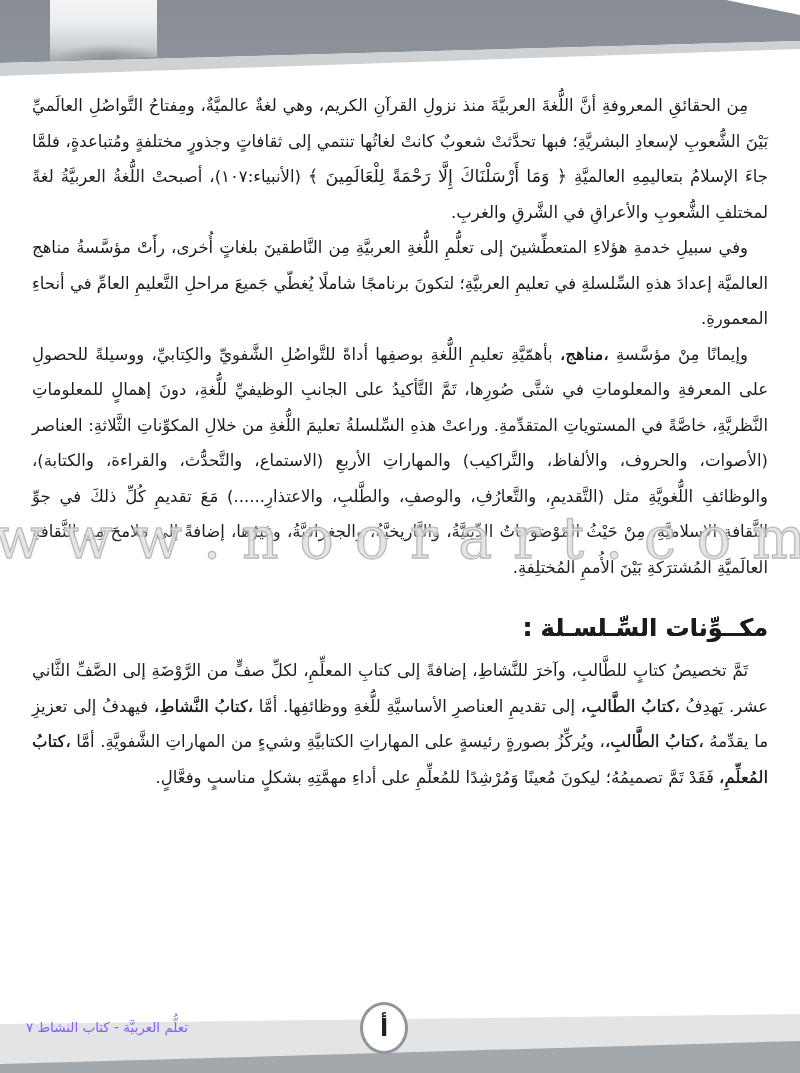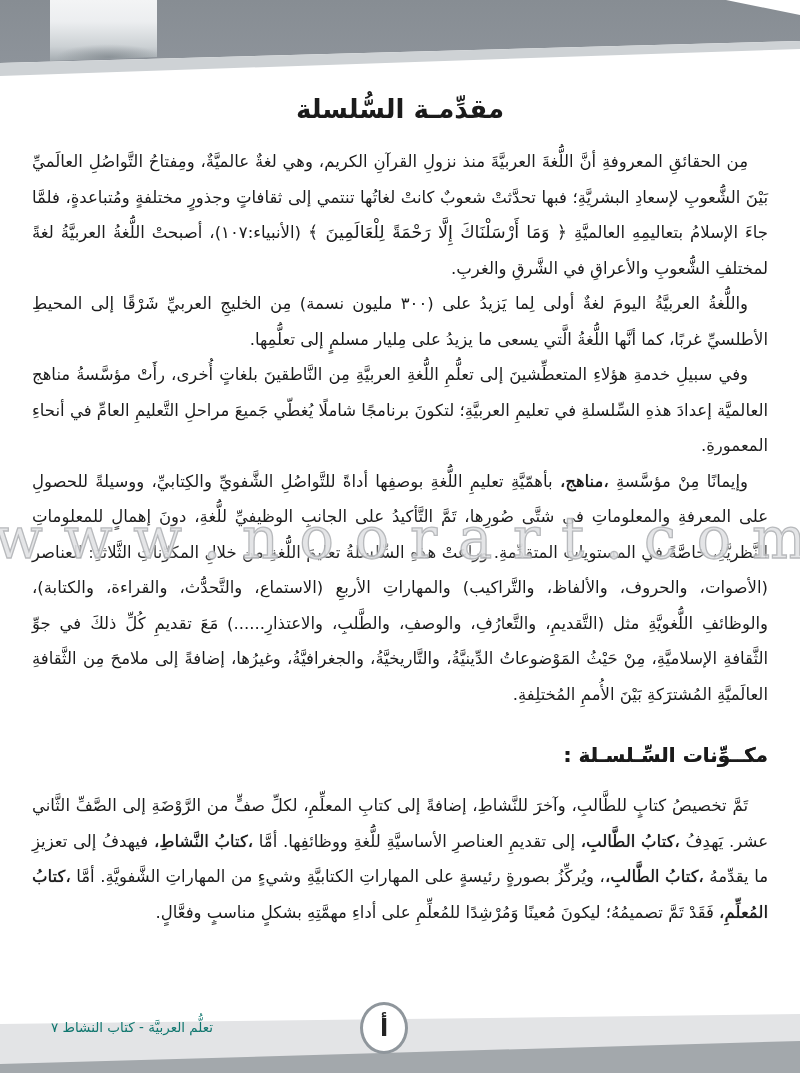--- a/index.html
+++ b/index.html
@@ -38,21 +38,21 @@
     clip-path:polygon(0 56px,800px 33px,800px 65px,0 65px);
   }
   .page-badge{
     position:absolute;left:360px;top:1002px;width:42px;height:46px;
     background:#fff;border:3.5px solid #8f969c;border-radius:50%;
     display:flex;align-items:center;justify-content:center;
     font-size:24px;font-weight:bold;color:#222;z-index:5;
   }
   .ftr-label{
     position:absolute;left:26px;top:1019px;width:212px;
-    direction:rtl;text-align:center;font-size:13.5px;color:#0f766e;
+    direction:rtl;text-align:left;font-size:13.5px;color:#8b5cf6;
     z-index:4;white-space:nowrap;
   }
   
   .watermark{
     position:absolute;top:508px;left:-6px;width:812px;height:60px;
     display:flex;justify-content:space-between;align-items:center;
     font-family:"DejaVu Serif","Liberation Serif",serif;
     font-size:57px;font-weight:normal;line-height:60px;
     color:#e2e3e5;-webkit-text-stroke:1.3px #b3b5b8;
     text-shadow:0 0 6px rgba(255,255,255,.95),0 0 2px rgba(255,255,255,.9);
@@ -67,36 +67,34 @@
     text-align:center;font-size:26px;font-weight:bold;line-height:42px;
     margin:0 0 14px 0;letter-spacing:0;
   }
   .para{
     font-size:16.5px;font-weight:normal;line-height:35.5px;
     text-align:justify;text-indent:20px;margin:0;
   }
   .para .q{font-size:17.5px;}
   .para .b{text-shadow:0 0 .8px currentColor;}
   .section-heading{
-    font-size:20px;font-weight:bold;margin:26px 0 16px 0;line-height:34px;
+    font-size:24px;font-weight:bold;margin:26px 0 8px 0;line-height:34px;
     text-shadow:0 0 .6px currentColor;
   }
 </style>
 </head>
 <body>
 
 <div class="hdr-dark"></div>
 <div class="hdr-lightwedge"></div>
 <div class="hdr-stripe"></div>
 
 <div class="content">
-  <h1 class="doc-title">مقدِّمـة السُّلسلة</h1>
 
   <p class="para"><span>مِن الحقائقِ المعروفةِ أنَّ اللُّغةَ العربيَّةَ منذ نزولِ القرآنِ الكريم، وهي لغةٌ عالميَّةٌ، ومِفتاحُ التَّواصُلِ العالَميِّ بَيْنَ الشُّعوبِ لإسعادِ البشريَّةِ؛ فبها تحدَّثتْ شعوبٌ كانتْ لغاتُها تنتمي إلى ثقافاتٍ وجذورٍ مختلفةٍ ومُتباعدةٍ، فلمَّا جاءَ الإسلامُ بتعاليمِهِ العالميَّةِ </span><span class="q">﴿ وَمَا أَرْسَلْنَاكَ إِلَّا رَحْمَةً لِلْعَالَمِينَ ﴾</span><span> (الأنبياء:١٠٧)، أصبحتْ اللُّغةُ العربيَّةُ لغةً لمختلفِ الشُّعوبِ والأعراقِ في الشَّرقِ والغربِ.</span></p>
-  <p class="para"><span>واللُّغةُ العربيَّةُ اليومَ لغةٌ أولى لِما يَزيدُ على (٣٠٠ مليون نسمة) مِن الخليجِ العربيِّ شَرْقًا إلى المحيطِ الأطلسيِّ غربًا، كما أنَّها اللُّغةُ الَّتي يسعى ما يزيدُ على مِليار مسلمٍ إلى تعلُّمِها.</span></p>
   <p class="para"><span>وفي سبيلِ خدمةِ هؤلاءِ المتعطِّشينَ إلى تعلُّمِ اللُّغةِ العربيَّةِ مِن النَّاطقينَ بلغاتٍ أُخرى، رأَتْ مؤسَّسةُ مناهج العالميَّة إعدادَ هذهِ السِّلسلةِ في تعليمِ العربيَّةِ؛ لتكونَ برنامجًا شاملًا يُغطّي جَميعَ مراحلِ التَّعليمِ العامِّ في أنحاءِ المعمورةِ.</span></p>
   <p class="para"><span>وإيمانًا مِنْ مؤسَّسةِ </span><span class="b">،مناهج،</span><span> بأهمّيَّةِ تعليمِ اللُّغةِ بوصفِها أداةً للتَّواصُلِ الشَّفويِّ والكِتابيِّ، ووسيلةً للحصولِ على المعرفةِ والمعلوماتِ في شتَّى صُورِها، تَمَّ التَّأكيدُ على الجانبِ الوظيفيِّ للُّغةِ، دونَ إهمالٍ للمعلوماتِ النَّظريَّةِ، خاصَّةً في المستوياتِ المتقدِّمةِ. وراعتْ هذهِ السِّلسلةُ تعليمَ اللُّغةِ من خلالِ المكوِّناتِ الثَّلاثةِ: العناصر (الأصوات، والحروف، والألفاظ، والتَّراكيب) والمهاراتِ الأربعِ (الاستماع، والتَّحدُّث، والقراءة، والكتابة)، والوظائفِ اللُّغويَّةِ مثل (التَّقديمِ، والتَّعارُفِ، والوصفِ، والطَّلبِ، والاعتذارِ......) مَعَ تقديمِ كُلِّ ذلكَ في جوِّ الثَّقافةِ الإسلاميَّةِ، مِنْ حَيْثُ المَوْضوعاتُ الدِّينيَّةُ، والتَّاريخيَّةُ، والجغرافيَّةُ، وغيرُها، إضافةً إلى ملامحَ مِن الثَّقافةِ العالَميَّةِ المُشترَكةِ بَيْنَ الأُممِ المُختلِفةِ.</span></p>
 
   <h2 class="section-heading">مكــوِّنات السِّـلسـلة :</h2>
   <p class="para"><span>تَمَّ تخصيصُ كتابٍ للطَّالبِ، وآخرَ للنَّشاطِ، إضافةً إلى كتابِ المعلِّمِ، لكلِّ صفٍّ من الرَّوْضَةِ إلى الصَّفِّ الثَّاني عشر. يَهدِفُ </span><span class="b">،كتابُ الطَّالبِ،</span><span> إلى تقديمِ العناصرِ الأساسيَّةِ للُّغةِ ووظائفِها. أمَّا </span><span class="b">،كتابُ النَّشاطِ،</span><span> فيهدفُ إلى تعزيزِ ما يقدِّمهُ </span><span class="b">،كتابُ الطَّالبِ،</span><span>، ويُركِّزُ بصورةٍ رئيسةٍ على المهاراتِ الكتابيَّةِ وشيءٍ من المهاراتِ الشَّفويَّةِ. أمَّا </span><span class="b">،كتابُ المُعلِّمِ،</span><span> فَقَدْ تَمَّ تصميمُهُ؛ ليكونَ مُعينًا وَمُرْشِدًا للمُعلِّمِ على أداءِ مهمَّتِهِ بشكلٍ مناسبٍ وفعَّالٍ.</span></p>
 
 </div>
 
 <div class="watermark">
     <span>w</span>

